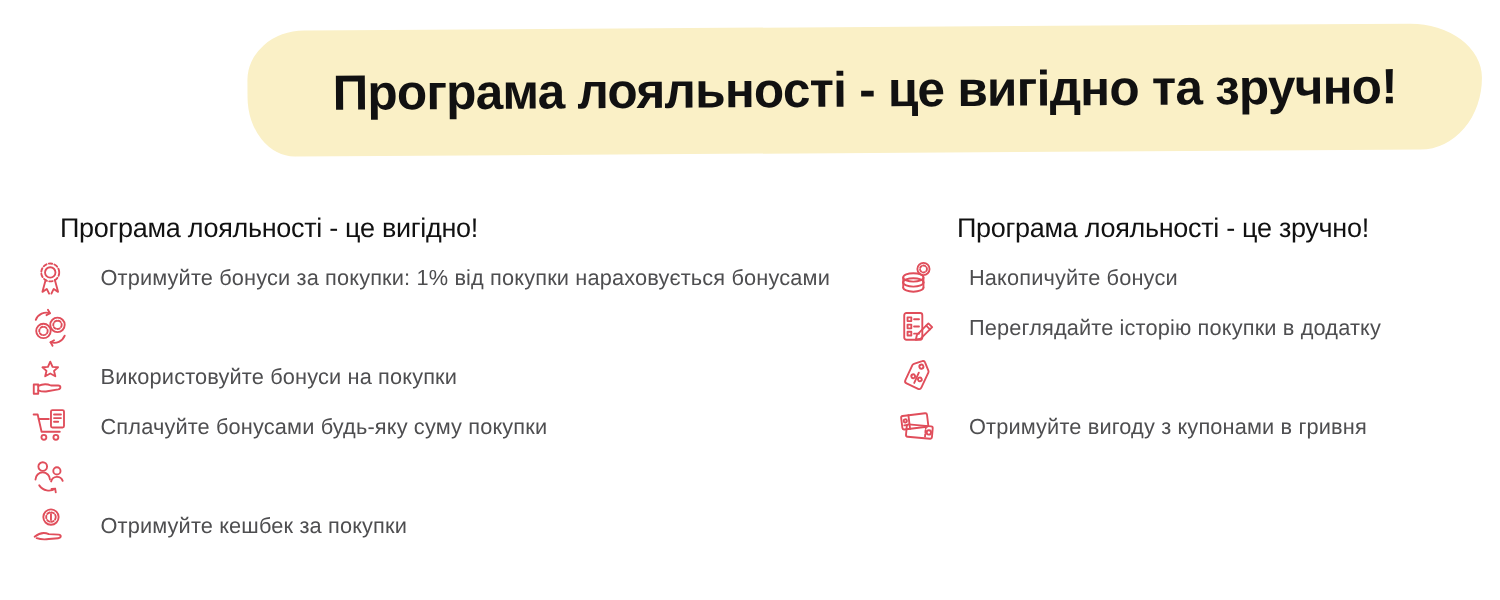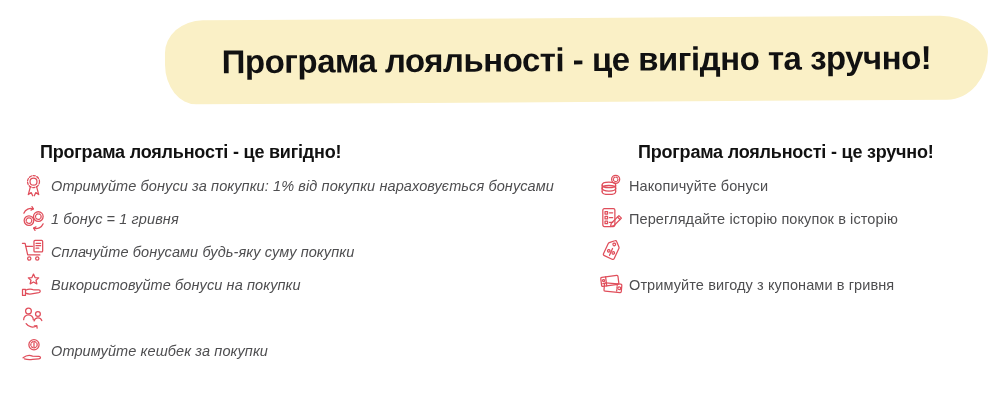--- a/index.html
+++ b/index.html
@@ -34,34 +34,34 @@
     color:var(--ink);
     white-space:nowrap;
   }
 
   
   .col{position:absolute;top:141px;}
   .col-left{left:20px;width:555px;}
   .col-right{left:598px;width:392px;}
   .col h2{
     font-size:18px;
-    font-weight:700;
+    font-weight:400;
     letter-spacing:-0.2px;
     color:var(--ink);
     line-height:22px;
   }
   .col-left h2{margin-left:20px;}
   .col-right h2{margin-left:40px;}
   .benefits{list-style:none;margin-top:6px;}
   .benefit{
     display:flex;align-items:center;
     height:33px;
   }
-  .col-left .benefit{gap:4px;font-style:italic;}
-  .col-right .benefit{gap:4px;}
+  .col-left .benefit{gap:20px;}
+  .col-right .benefit{gap:21px;}
   .ic{
     width:27px;height:27px;flex:0 0 27px;
     color:var(--red);
     display:block;
   }
   .ic svg{width:100%;height:100%;display:block;}
   .benefit-text{
     font-size:14.5px;
     color:var(--gray);
     letter-spacing:0.1px;
@@ -99,46 +99,45 @@
             <circle cx="9.3" cy="16.2" r="5"></circle>
             <circle cx="9.3" cy="16.2" r="2.9" stroke-dasharray="1.6 1.2"></circle>
             <circle cx="19" cy="12" r="5"></circle>
             <circle cx="19" cy="12" r="2.9" stroke-dasharray="1.6 1.2"></circle>
             <path d="M4 8.5 C5.5 4.6 10 2.6 13.8 4"></path>
             <path d="M12.4 1.6 L13.8 4 L11.4 5.3"></path>
             <path d="M24 19.5 C22.5 23.4 18 25.4 14.2 24"></path>
             <path d="M15.6 26.4 L14.2 24 L16.6 22.7"></path>
           </svg>
         </span>
-        <span class="benefit-text">1 бонус = 1 гривня</span>
+      </li>
+
+      <li class="benefit">
+        <span class="ic">
+          <svg viewBox="0 0 28 28" fill="none" stroke="currentColor" stroke-width="1.3" stroke-linecap="round" stroke-linejoin="round">
+            <path d="M14 3.2 L15.6 6.8 L19.4 7.1 L16.6 9.6 L17.5 13.3 L14 11.4 L10.5 13.3 L11.4 9.6 L8.6 7.1 L12.4 6.8 Z"></path>
+            <path d="M5.7 20 C9 18.4 12 18.6 14.5 19.7 L19.5 19.7 C21.5 19.7 21.5 22 19.5 22.4 L12 23.7 C9.6 24.1 7.5 23.7 5.7 23"></path>
+            <path d="M2.6 19h3.1v6.4H2.6z"></path>
+          </svg>
+        </span>
+        <span class="benefit-text">Використовуйте бонуси на покупки</span>
       </li>
 
       <li class="benefit">
         <span class="ic">
           <svg viewBox="0 0 28 28" fill="none" stroke="currentColor" stroke-width="1.3" stroke-linecap="round" stroke-linejoin="round">
             <rect x="14.5" y="2.5" width="9" height="12" rx="1"></rect>
             <path d="M16.6 5.5h4.8 M16.6 8h4.8 M16.6 10.5h2.9"></path>
             <path d="M2.5 5.5h2.8l2.7 12h12.6"></path>
             <path d="M6 8.6h7"></path>
             <circle cx="9.6" cy="21.3" r="1.7"></circle>
             <circle cx="17.9" cy="21.3" r="1.7"></circle>
           </svg>
         </span>
         <span class="benefit-text">Сплачуйте бонусами будь-яку суму покупки</span>
-      </li>
-
-      <li class="benefit">
-        <span class="ic">
-          <svg viewBox="0 0 28 28" fill="none" stroke="currentColor" stroke-width="1.3" stroke-linecap="round" stroke-linejoin="round">
-            <path d="M14 3.2 L15.6 6.8 L19.4 7.1 L16.6 9.6 L17.5 13.3 L14 11.4 L10.5 13.3 L11.4 9.6 L8.6 7.1 L12.4 6.8 Z"></path>
-            <path d="M5.7 20 C9 18.4 12 18.6 14.5 19.7 L19.5 19.7 C21.5 19.7 21.5 22 19.5 22.4 L12 23.7 C9.6 24.1 7.5 23.7 5.7 23"></path>
-            <path d="M2.6 19h3.1v6.4H2.6z"></path>
-          </svg>
-        </span>
-        <span class="benefit-text">Використовуйте бонуси на покупки</span>
       </li>
 
       <li class="benefit">
         <span class="ic">
           <svg viewBox="0 0 28 28" fill="none" stroke="currentColor" stroke-width="1.3" stroke-linecap="round" stroke-linejoin="round">
             <circle cx="8.8" cy="7.3" r="3"></circle>
             <path d="M3.8 16.3a5 5 0 0 1 10 0"></path>
             <circle cx="18.6" cy="10.3" r="2.5"></circle>
             <path d="M14.6 17.6a4.2 4.2 0 0 1 8-0.4"></path>
             <path d="M6.4 20.3 C9 24.2 14 25 17.4 22.6"></path>
@@ -188,21 +187,21 @@
             <rect x="7.3" y="6.8" width="2.6" height="2.6"></rect>
             <path d="M11.8 8.1h3.4"></path>
             <rect x="7.3" y="11.8" width="2.6" height="2.6"></rect>
             <path d="M11.8 13.1h3.4"></path>
             <rect x="7.3" y="16.8" width="2.6" height="2.6"></rect>
             <path d="M11.8 18.1h3.4"></path>
             <path d="M21.7 11 l2.6 2.6 -7.9 7.9 -3.4 0.8 0.8 -3.4 z"></path>
             <path d="M20.2 12.5l2.6 2.6"></path>
           </svg>
         </span>
-        <span class="benefit-text">Переглядайте історію покупок в історію</span>
+        <span class="benefit-text">Переглядайте історію покупки в додатку</span>
       </li>
 
       <li class="benefit">
         <span class="ic">
           <svg viewBox="0 0 28 28" fill="none" stroke="currentColor" stroke-width="1.3" stroke-linecap="round" stroke-linejoin="round">
             <g transform="rotate(-20 14 14)">
               <path d="M5.6 13.1 L13.7 5 A1.8 1.8 0 0 1 15 4.5 L21 4.7 A1.6 1.6 0 0 1 22.6 6.3 L22.8 12.3 A1.8 1.8 0 0 1 22.3 13.6 L14.2 21.7 A1.7 1.7 0 0 1 11.8 21.7 L5.6 15.5 A1.7 1.7 0 0 1 5.6 13.1 Z"></path>
               <circle cx="19.2" cy="8.1" r="1.4"></circle>
               <circle cx="11.6" cy="12.4" r="1.3"></circle>
               <circle cx="15.2" cy="16" r="1.3"></circle>

